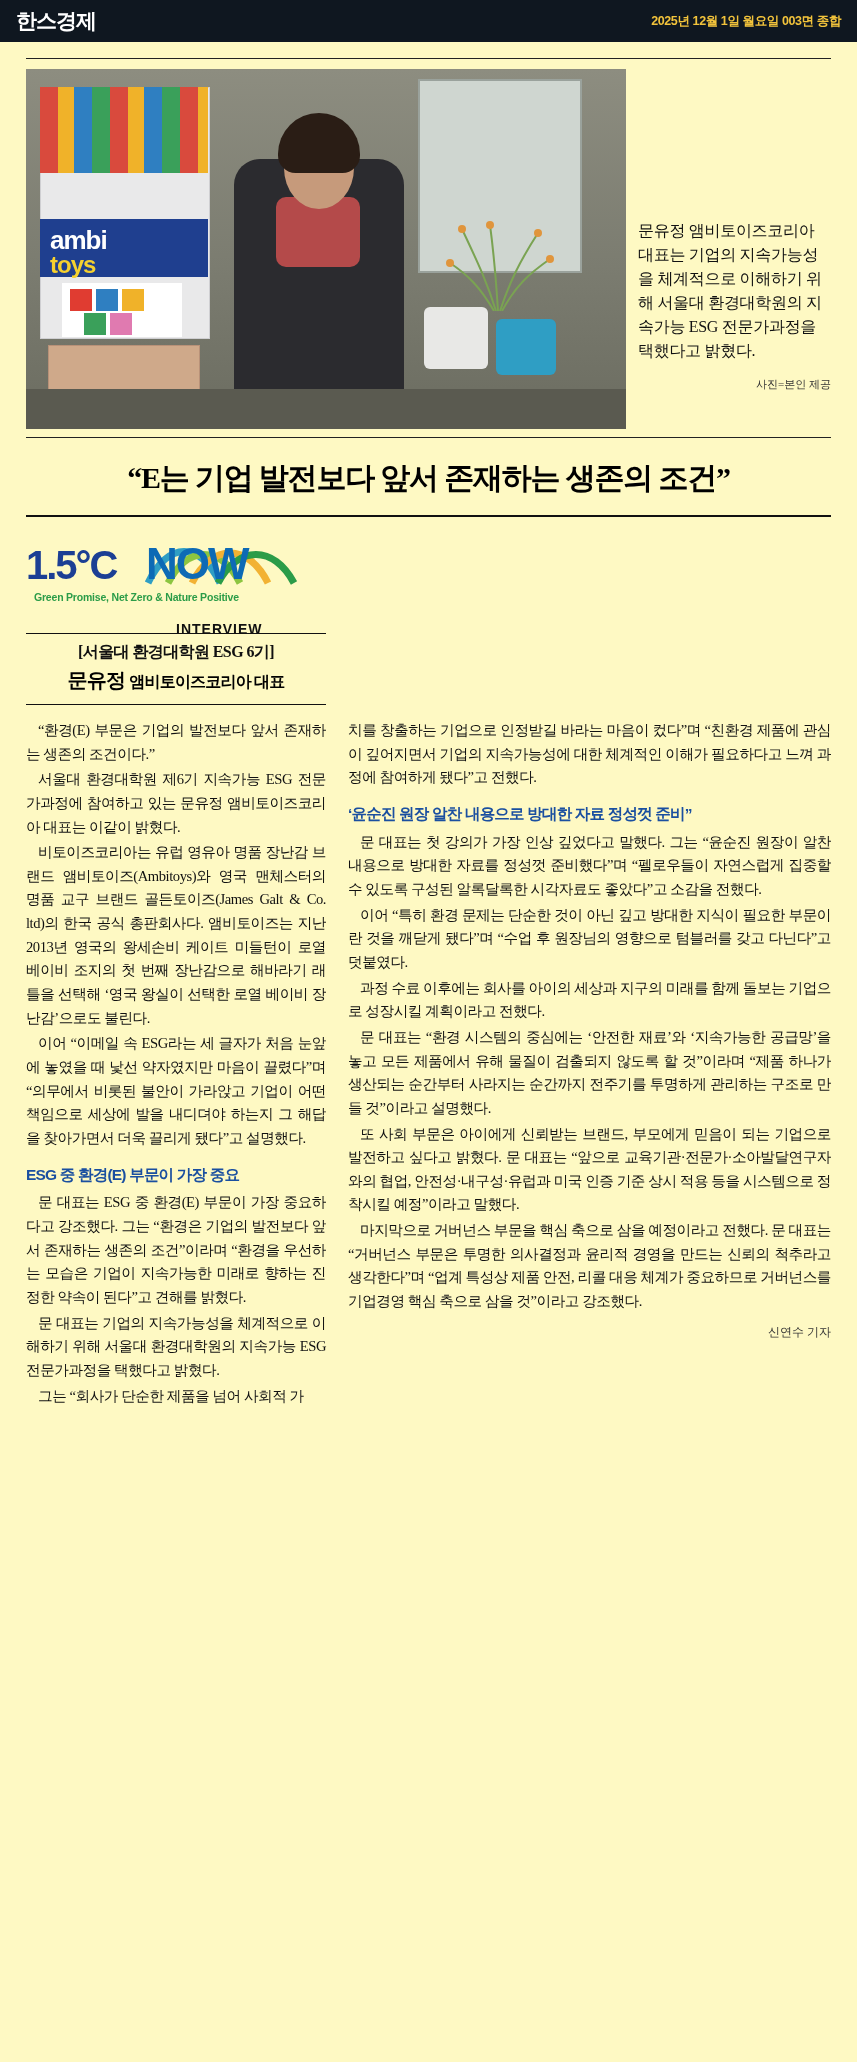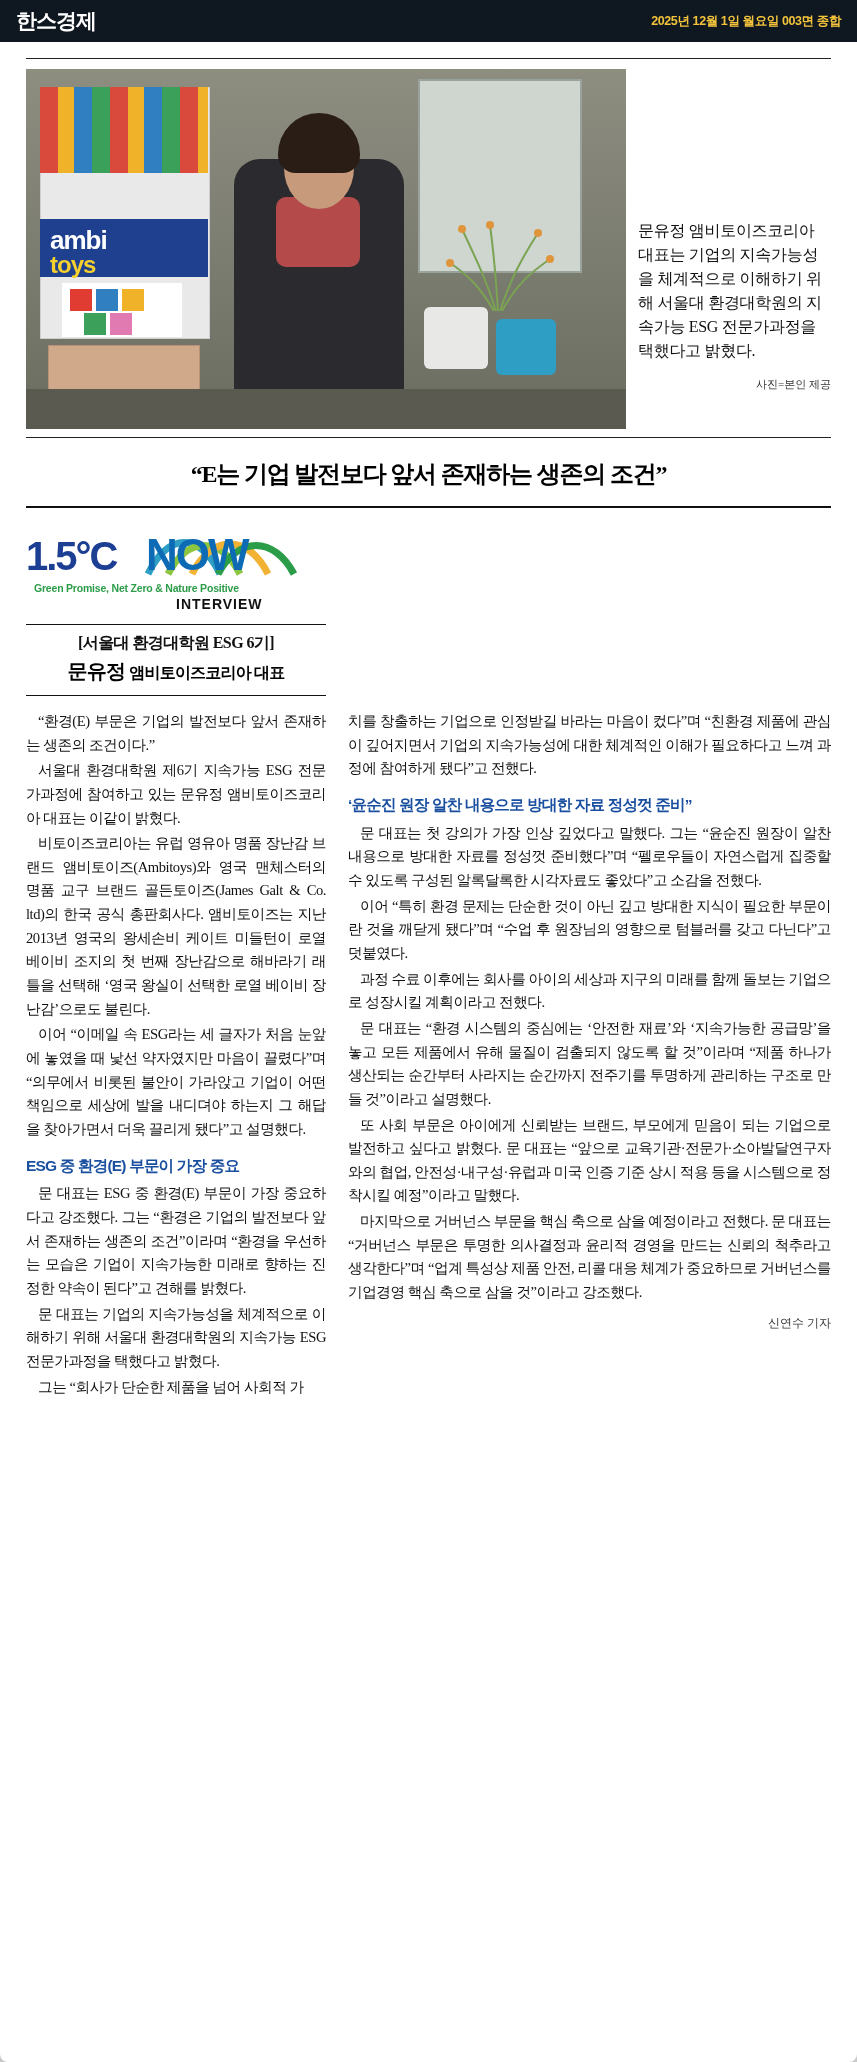--- a/index.html
+++ b/index.html
@@ -1,43 +1,43 @@
 <!DOCTYPE html>
 <html><head>
 <meta charset="utf-8">
 <style>
   html,body{margin:0;padding:0;background:#c9c9c9;}
   body{font-family:"Liberation Serif", serif;}
-  .page{width:857px;min-height:2062px;background:#ffffff;margin:0 auto;position:relative;box-sizing:border-box;border-radius:8px;}
+  .page{width:857px;min-height:2062px;background:#fef9c3;margin:0 auto;position:relative;box-sizing:border-box;}
   
   .masthead{height:42px;background:#0f1720;display:flex;align-items:center;justify-content:space-between;padding:0 16px;box-sizing:border-box;}
   .logo{color:#ffffff;font-family:"Liberation Sans", sans-serif;font-weight:bold;font-size:21px;letter-spacing:-1px;}
   .masthead-date{color:#f2c33b;font-family:"Liberation Sans", sans-serif;font-size:12.5px;font-weight:bold;letter-spacing:-0.4px;}
   .content{padding:16px 26px 24px 26px;box-sizing:border-box;}
   
   .photo-block{display:flex;border-top:1px solid #222;border-bottom:1px solid #222;padding:10px 0 8px 0;}
   .photo{width:560px;height:360px;position:relative;overflow:hidden;background:#6e6f63;flex:0 0 auto;padding-left:40px;}
   .caption{flex:1;padding-left:12px;padding-top:150px;box-sizing:border-box;}
   .caption p{margin:0;font-size:16px;line-height:1.5;color:#111;letter-spacing:-0.3px;}
   .credit{margin-top:14px;font-size:11px;color:#333;text-align:right;}
   
-  .headline{font-size:24px;font-weight:bold;text-align:center;letter-spacing:-1.2px;margin:20px 0 16px 0;color:#000;}
+  .headline{font-size:30px;font-weight:bold;text-align:center;letter-spacing:-1.2px;margin:20px 0 16px 0;color:#000;}
   .rule-thick{border-top:2px solid #111;margin:0 0 14px 0;}
   
   .top-cols{display:flex;gap:9px;}
   .col-left{width:300px;flex:0 0 auto;}
   .col-right{flex:1;}
   .intro-lines p{margin:0 0 9px 0;font-size:16.5px;letter-spacing:-0.6px;color:#111;}
   
   .brandlogo{position:relative;height:86px;margin-top:6px;}
   .brandlogo .t15{position:absolute;left:0;top:6px;font-family:"Liberation Sans", sans-serif;font-weight:bold;font-size:40px;color:#1c3f94;letter-spacing:-2px;}
   .brandlogo .now{position:absolute;left:120px;top:2px;font-family:"Liberation Sans", sans-serif;font-weight:bold;font-size:44px;color:#0d6ab5;letter-spacing:-2px;}
   .brandlogo .arcs{position:absolute;left:118px;top:0;width:170px;height:50px;}
   .brandlogo .sub{position:absolute;left:8px;top:54px;font-family:"Liberation Sans", sans-serif;font-size:10.5px;font-weight:bold;color:#2b9c48;letter-spacing:-0.2px;}
-  .brandlogo .interview{position:absolute;left:150px;top:68px;font-family:"Liberation Sans", sans-serif;font-size:14px;font-weight:bold;color:#111;letter-spacing:1px;}
+  .brandlogo .interview{position:absolute;left:150px;top:84px;font-family:"Liberation Sans", sans-serif;font-size:14px;font-weight:bold;color:#111;letter-spacing:1px;}
   
   .subject{border-top:1.5px solid #111;border-bottom:1.5px solid #111;margin-top:10px;padding:8px 0 10px 0;text-align:center;}
   .subject .line1{font-size:16px;font-weight:bold;letter-spacing:-0.6px;color:#111;}
   .subject .line2{font-size:20px;font-weight:bold;letter-spacing:-0.8px;margin-top:4px;color:#000;}
   .subject .line2 .small{font-size:16px;font-weight:bold;}
   
   .body-cols{display:flex;gap:22px;margin-top:14px;}
   .bcol{width:300px;flex:0 0 auto;}
   .bcol.right{flex:1;width:auto;}
   .bcol p{margin:0 0 2px 0;font-size:14.6px;line-height:1.62;letter-spacing:-0.45px;text-align:justify;color:#111;text-indent:12px;}

